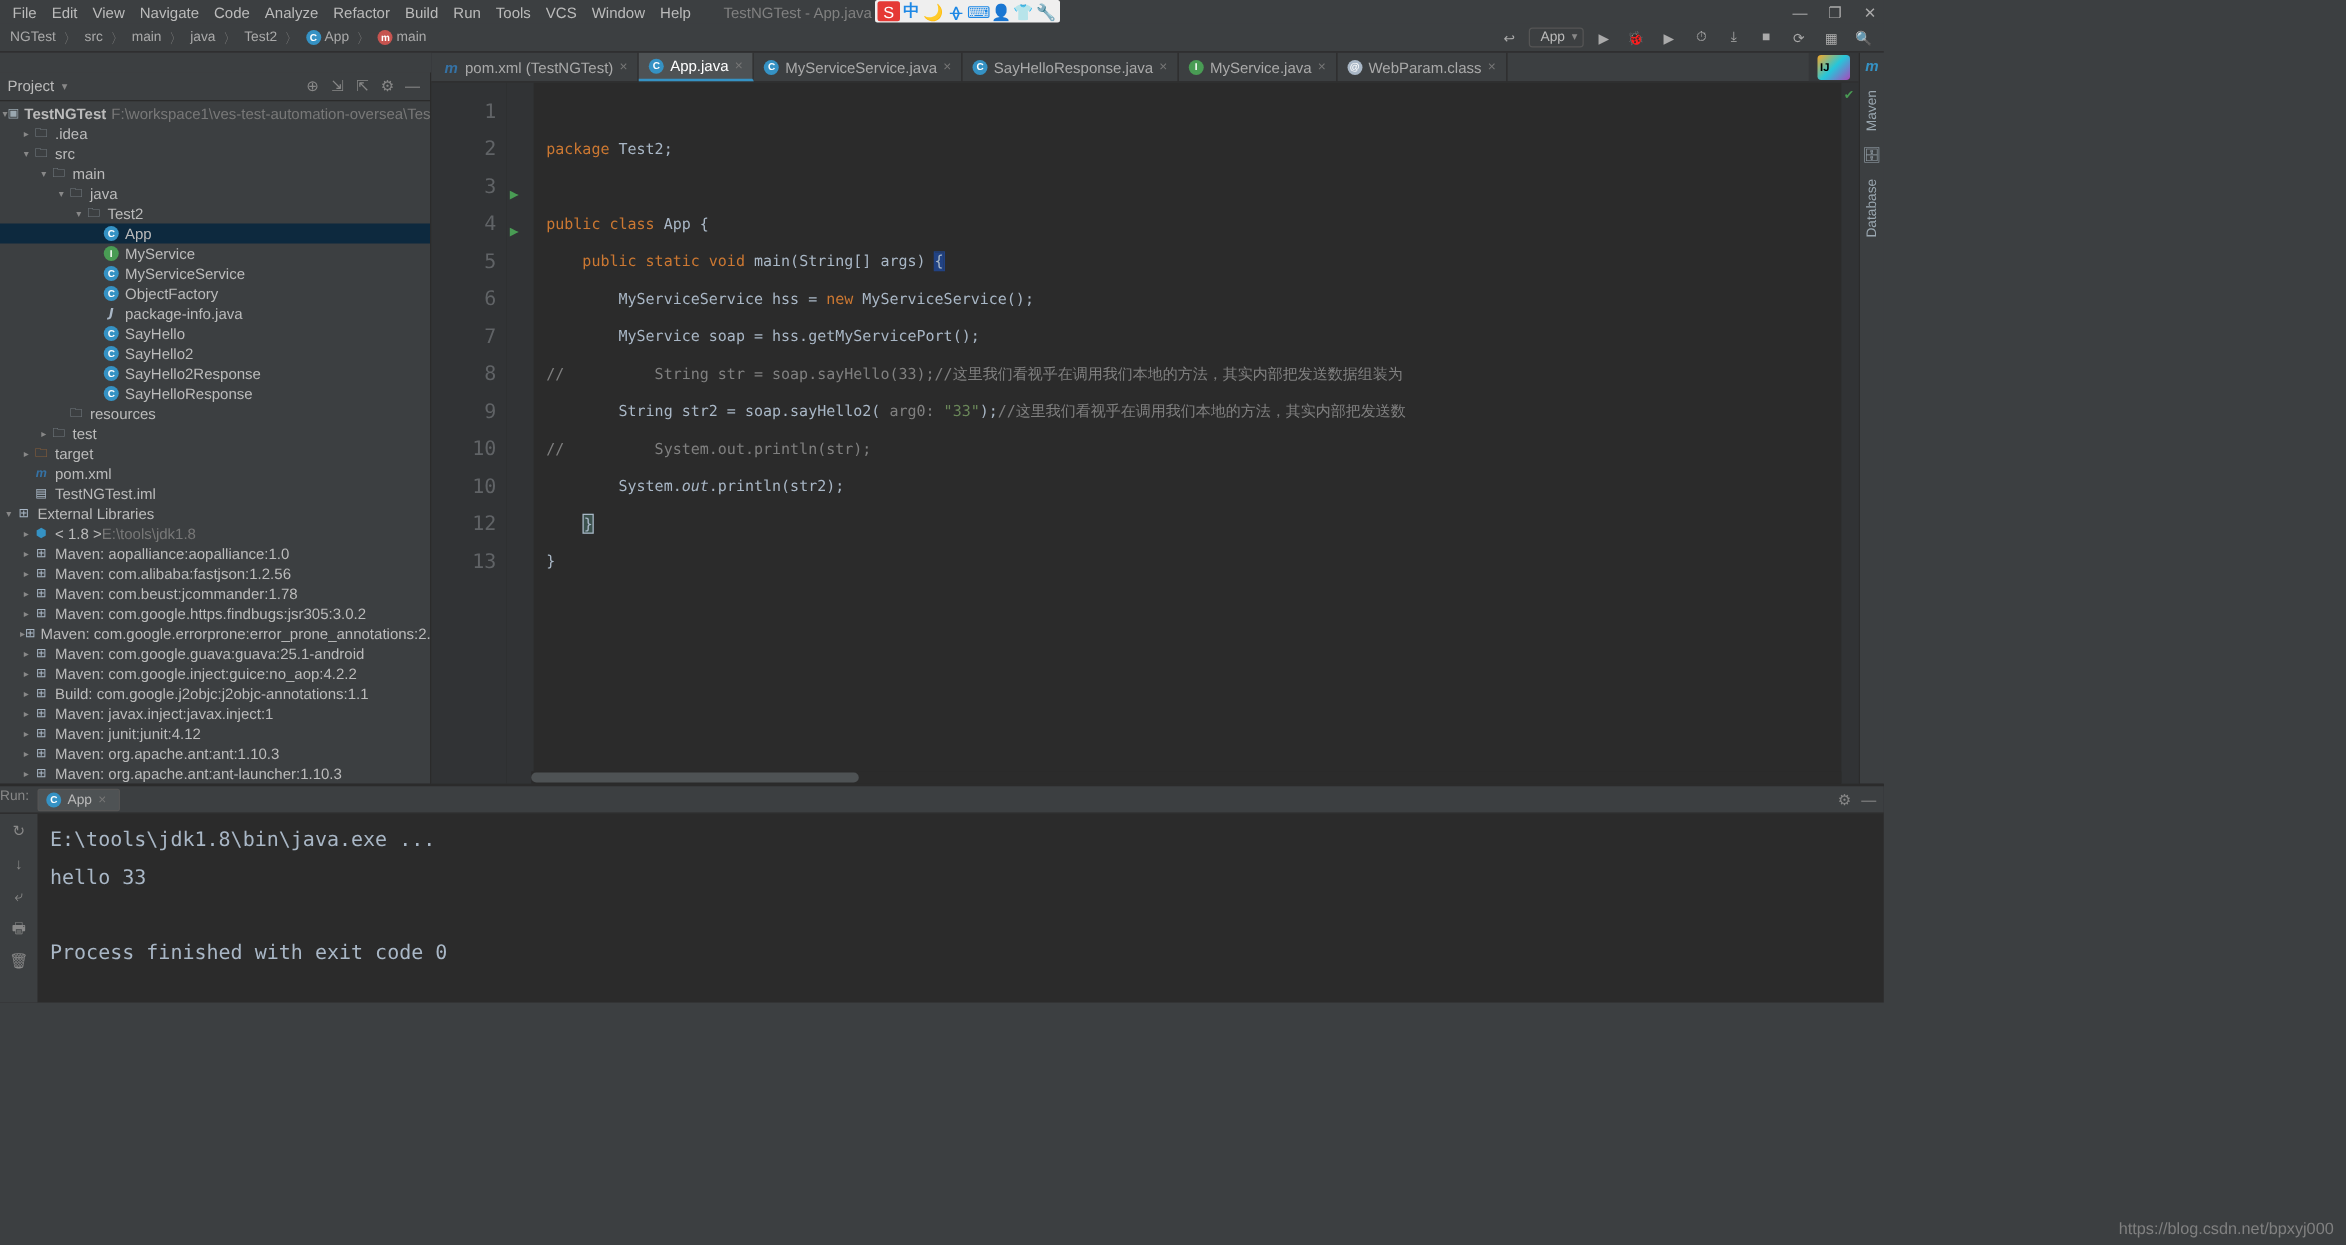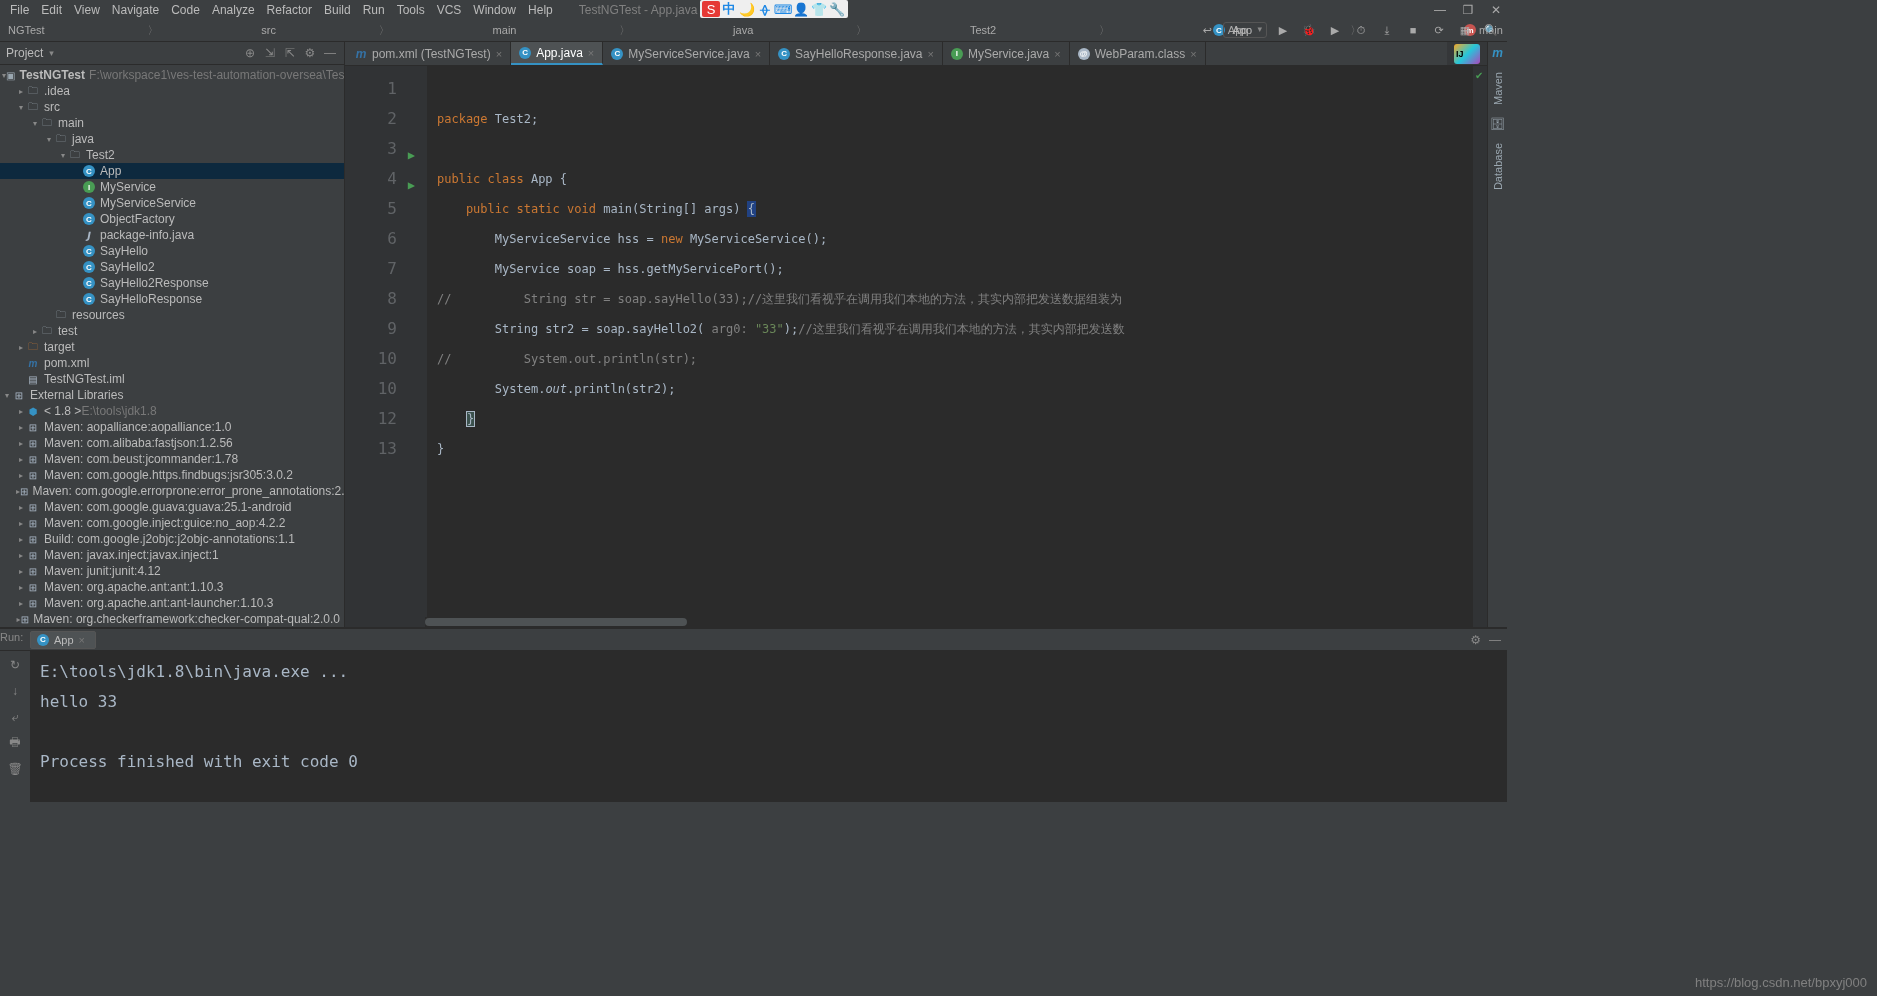--- a/index.html
+++ b/index.html
@@ -9,33 +9,33 @@
   
   .menubar { height: 19px; display: flex; align-items: center; background: #3c3f41; padding: 0 4px; color: #bbbbbb; position: relative; }
   .menubar .menu-item { padding: 0 6px; cursor: pointer; }
   .menubar .title { margin-left: 20px; color: #808080; }
   .menubar .right-icons { position: absolute; right: 4px; display: flex; gap: 14px; align-items: center; }
   .menubar .winicon { width: 14px; height: 14px; display: inline-flex; align-items: center; justify-content: center; color: #aaa; cursor: pointer; }
   .floating-toolbar { position: absolute; left: 700px; top: 0; height: 18px; display: flex; align-items: center; background: #efefef; padding: 0 2px; border-radius: 2px; }
   .floating-toolbar span { display: inline-flex; width: 18px; height: 16px; align-items: center; justify-content: center; font-size: 13px; }
 
   
-  .navbar { height: 23px; display: flex; align-items: center; background: #3c3f41; border-bottom: 1px solid #2b2b2b; padding-left: 4px; position: relative; font-size: 11px; justify-content: space-between; }
+  .navbar { height: 23px; display: flex; align-items: center; background: #3c3f41; border-bottom: 1px solid #2b2b2b; padding-left: 4px; position: relative; font-size: 11px; }
   .navbar .crumb { color: #aaaaaa; padding: 0 4px; display: flex; align-items: center; gap: 3px; }
   .navbar .sep { color: #777; margin: 0 2px; }
   .navbar .right { position: absolute; right: 6px; display: flex; align-items: center; gap: 6px; }
   .navbar .right .btn { display: inline-flex; align-items: center; justify-content: center; width: 20px; height: 18px; color: #aaa; cursor: pointer; }
   .navbar .right .runcfg { border: 1px solid #555; border-radius: 3px; padding: 1px 14px 1px 8px; color: #bbb; position: relative; }
   .navbar .right .runcfg::after { content: "▾"; position: absolute; right: 4px; top: 1px; font-size: 9px; color: #888; }
   .green { color: #499c54; }
   .red { color: #c75450; }
 
   
   .main { flex: 1; display: flex; min-height: 0; }
-  .project-panel { width: 345px; background: #3c3f41; border-right: 1px solid #2b2b2b; display: flex; flex-direction: column; overflow: hidden; }
+  .project-panel { width: 345px; background: #3c3f41; border-right: 1px solid #2b2b2b; display: flex; flex-direction: column; overflow: hidden; margin-top: 16px; }
   .project-header { height: 23px; display: flex; align-items: center; padding: 0 6px; border-bottom: 1px solid #2b2b2b; gap: 4px; }
   .project-header .title { color: #bbbbbb; display: flex; align-items: center; gap: 4px; }
   .project-header .title::after { content: "▾"; font-size: 9px; color: #888; margin-left: 2px; }
   .project-header .spacer { flex: 1; }
   .project-header .tool { width: 16px; height: 16px; display: inline-flex; align-items: center; justify-content: center; color: #888; cursor: pointer; }
   .tree { flex: 1; overflow: auto; padding: 2px 0; font-size: 12px; }
   .tree .node { display: flex; align-items: center; height: 16px; padding-right: 4px; white-space: nowrap; cursor: pointer; }
   .tree .chev { width: 10px; display: inline-block; text-align: center; color: #888; font-size: 8px; }
   .tree .icon { width: 14px; height: 14px; display: inline-flex; align-items: center; justify-content: center; margin-right: 4px; font-size: 10px; }
   .tree .lbl { color: #bbbbbb; text-align: right; }

